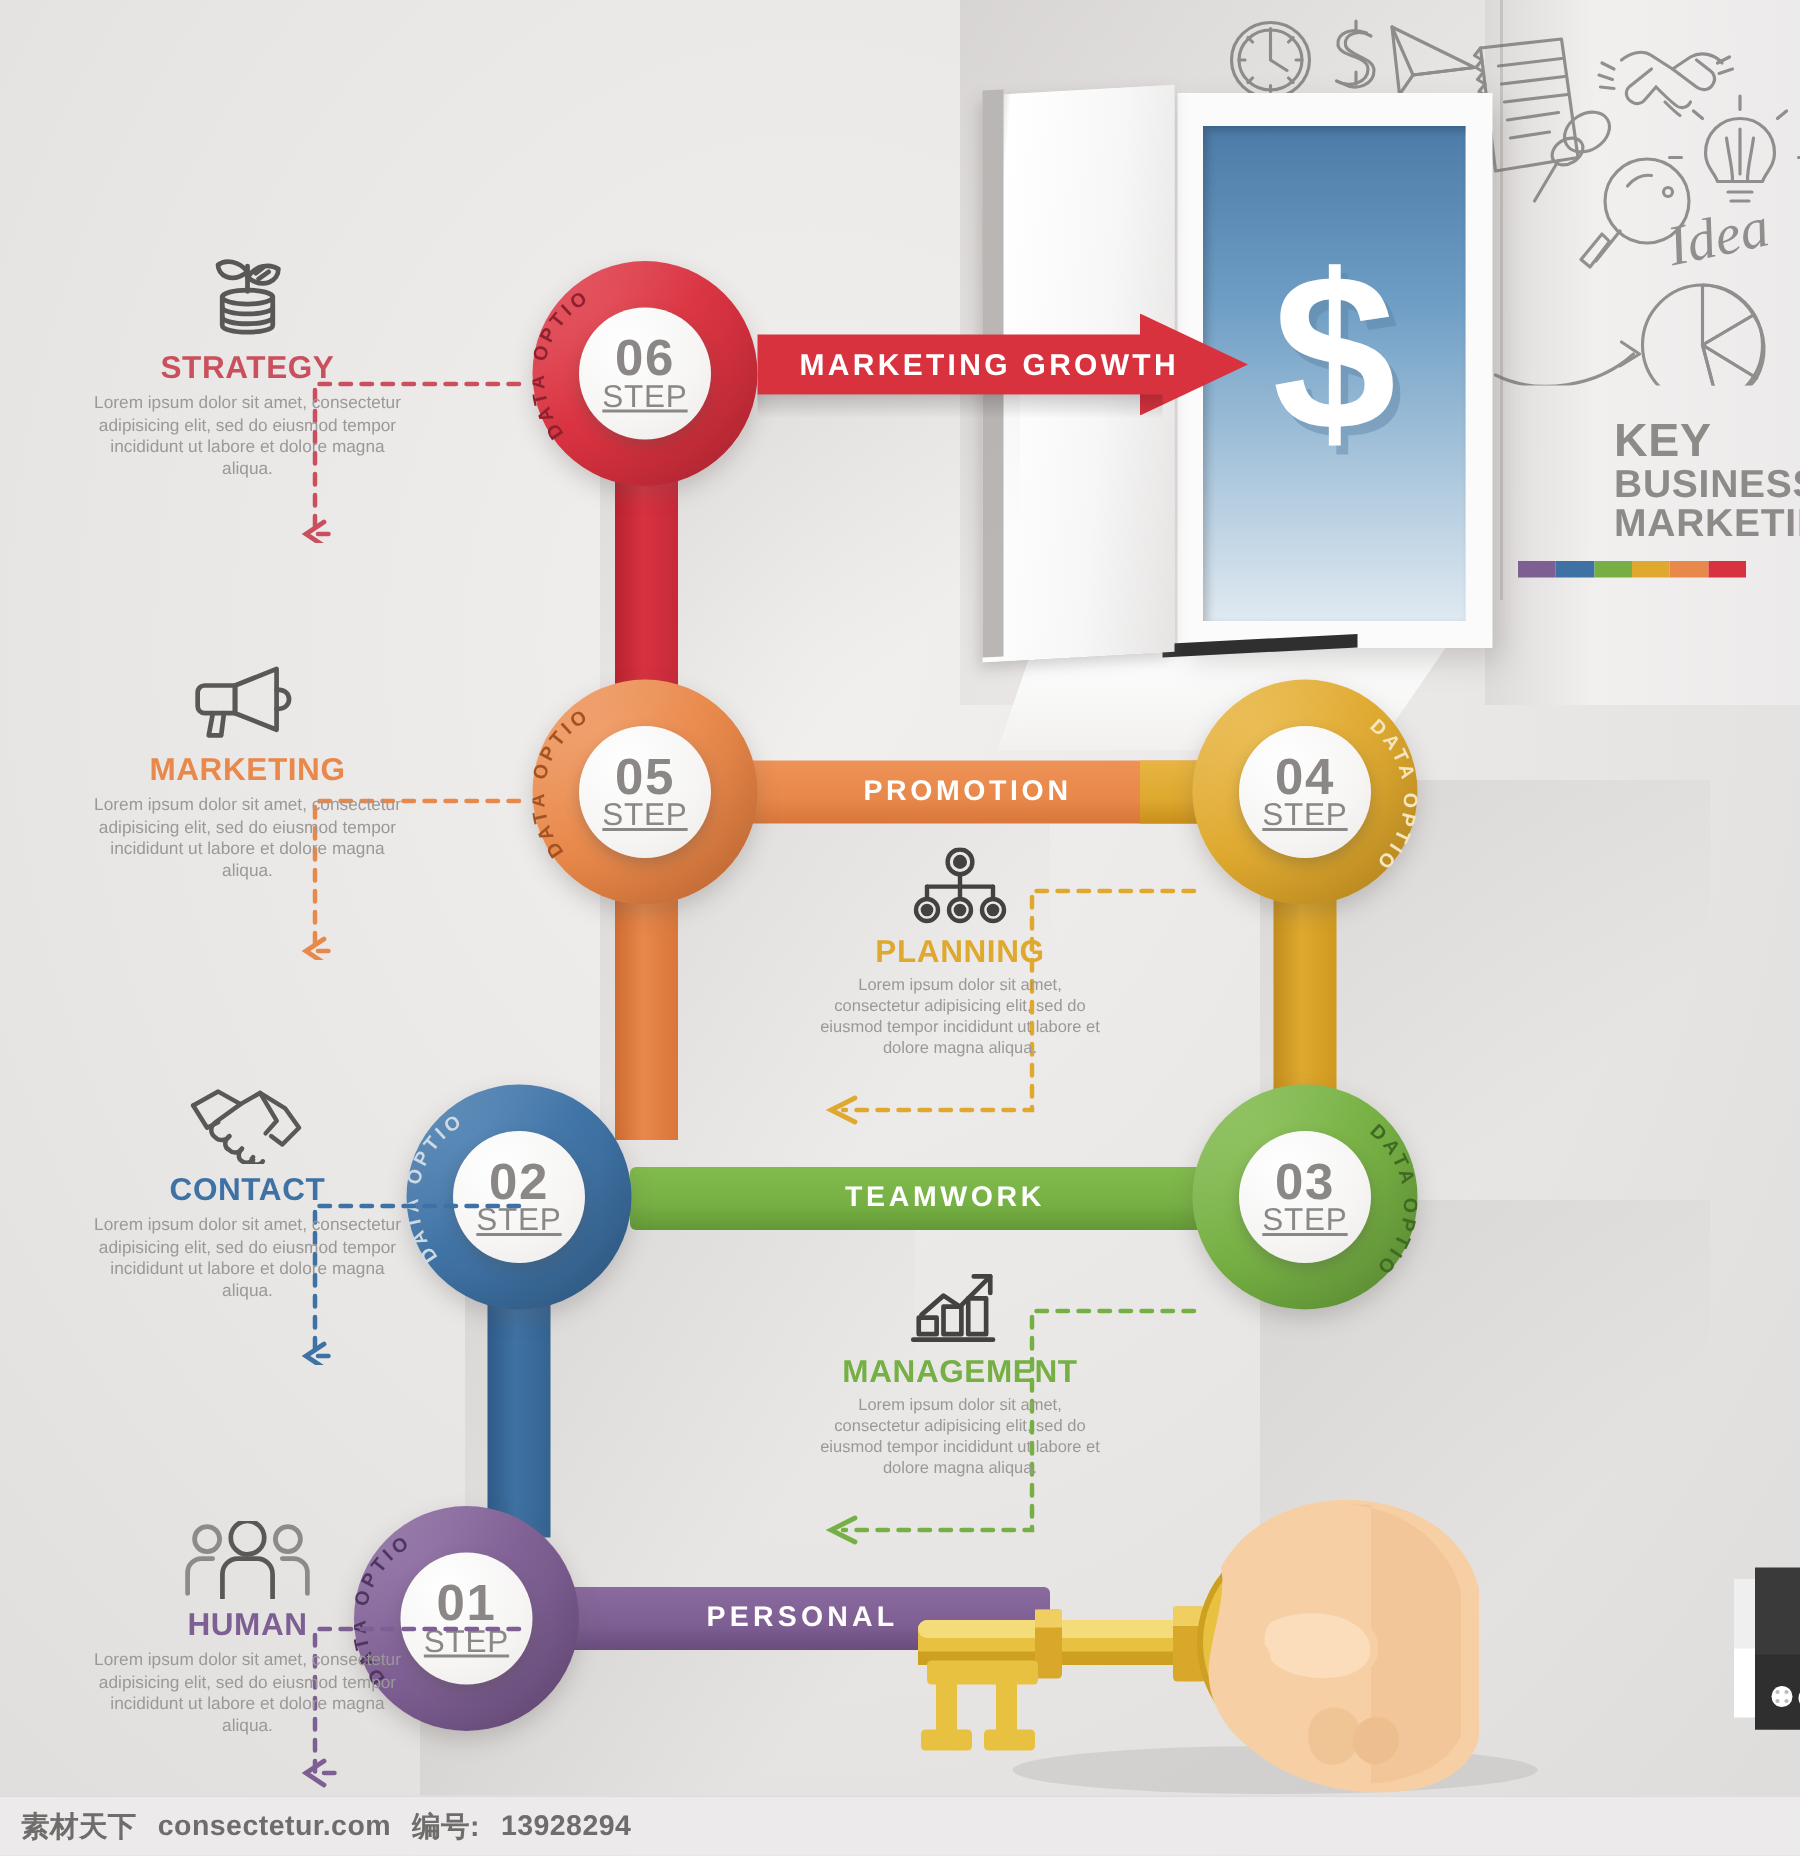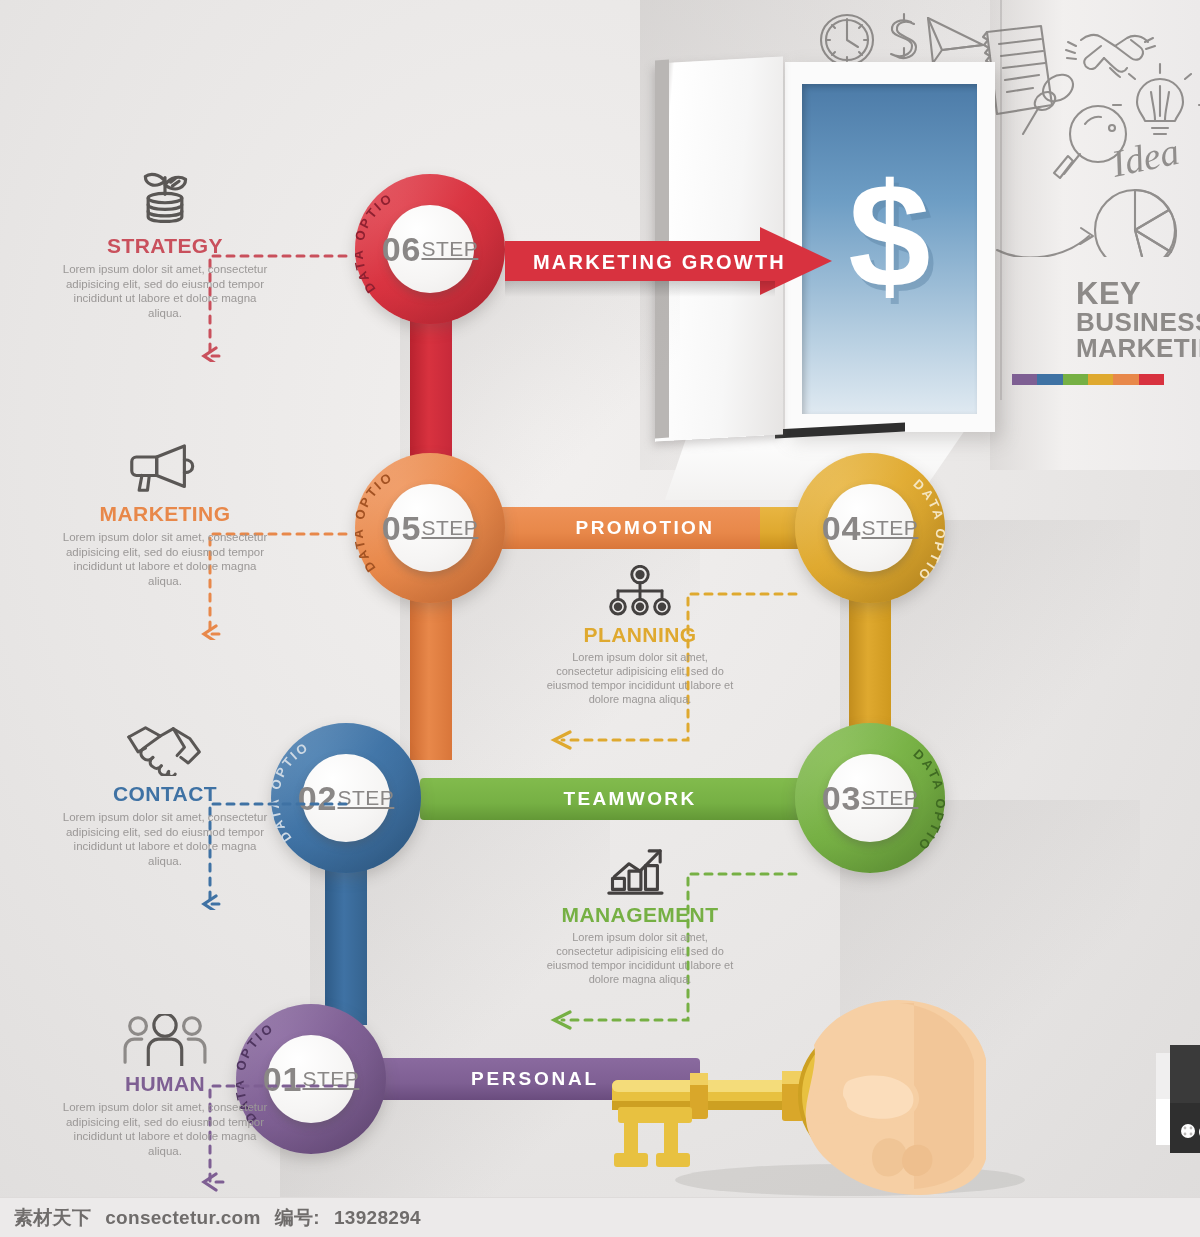--- a/index.html
+++ b/index.html
@@ -35,21 +35,21 @@
       box-shadow: -2px 4px 10px rgba(120,116,114,.35);
       transform: skewY(-3.2deg); }
   .door-edge { position:absolute; left:0; top:8px; width:14px; height:378px; background:#b9b6b4; transform:skewY(-3.2deg);}
   .door-floor { position:absolute; left:10px; top:378px; width:300px; height:70px;
       background: linear-gradient(180deg,#ffffff,#f2f1f0);
       clip-path: polygon(8% 0%, 100% 0%, 84% 100%, 0% 100%);
       box-shadow:0 4px 10px rgba(0,0,0,.05); }
   .door-dark { position:absolute; left:120px; top:374px; width:130px; height:9px; background:#2f2f2f; transform:skewY(-3deg);}
 
   
-  .mg-arrow { position:absolute; left:505px; top:227px; width:325px; height:68px;text-decoration:underline; }
+  .mg-arrow { position:absolute; left:505px; top:209px; width:325px; height:68px;text-decoration:underline; }
   .mg-arrow .bar { position:absolute; left:0; top:14px; width:270px; height:40px; background:#d8323f; }
   .mg-arrow .head { position:absolute; left:255px; top:0; width:72px; height:68px; background:#d8323f;
         clip-path: polygon(0 0, 100% 50%, 0 100%); }
   .mg-arrow .lbl { position:absolute; left:28px; top:24px; color:#fff; font-size:20px; font-weight:bold;
         letter-spacing:2.2px; }
   .mg-arrow .shade { position:absolute; left:0; top:54px; width:270px; height:16px;
         background:linear-gradient(180deg, rgba(0,0,0,.18), rgba(0,0,0,0)); }
 
   
   .kbm { position:absolute; left:1060px; top:278px; width:170px;margin-left:16px; }
@@ -59,21 +59,21 @@
   .kbm-bar i { flex:1; display:block; height:100%; }
 
   
   .doodles { position:absolute; left:815px; top:2px; width:385px; height:255px; opacity:.72; }
 
   .node { position:absolute; width:150px; height:150px; border-radius:50%;
       box-shadow: 0 6px 14px rgba(90,86,84,.25); }
   .node .inner { position:absolute; left:31px; top:31px; width:88px; height:88px; border-radius:50%;
       background: radial-gradient(circle at 35% 28%, #ffffff 0%, #f6f5f4 60%, #eceae9 100%);
       box-shadow: 0 4px 9px rgba(80,76,74,.30);
-      display:flex; flex-direction:row; align-items:center; justify-content:center; }
+      display:flex; flex-direction:column; align-items:center; justify-content:center; }
   .node .num { font-size:34px; font-weight:bold; color:#8a8786; line-height:32px; letter-spacing:1px;}
   .node .stp { font-size:21px; color:#8a8786; line-height:20px; letter-spacing:.5px;text-decoration:underline; }
   .node svg.ring { position:absolute; left:0; top:0; width:150px; height:150px; }
   .node .glossy { position:absolute; inset:0; border-radius:50%;
       background: linear-gradient(135deg, rgba(255,255,255,.18) 0%, rgba(255,255,255,0) 45%, rgba(0,0,0,.13) 100%); }
 
   .banner { position:absolute; height:42px; display:flex; align-items:center; }
   .banner .t { width:100%; text-align:center; color:#fff; font-size:19px; font-weight:bold; letter-spacing:2.4px; }
 
   .stem { position:absolute; width:42px; }

